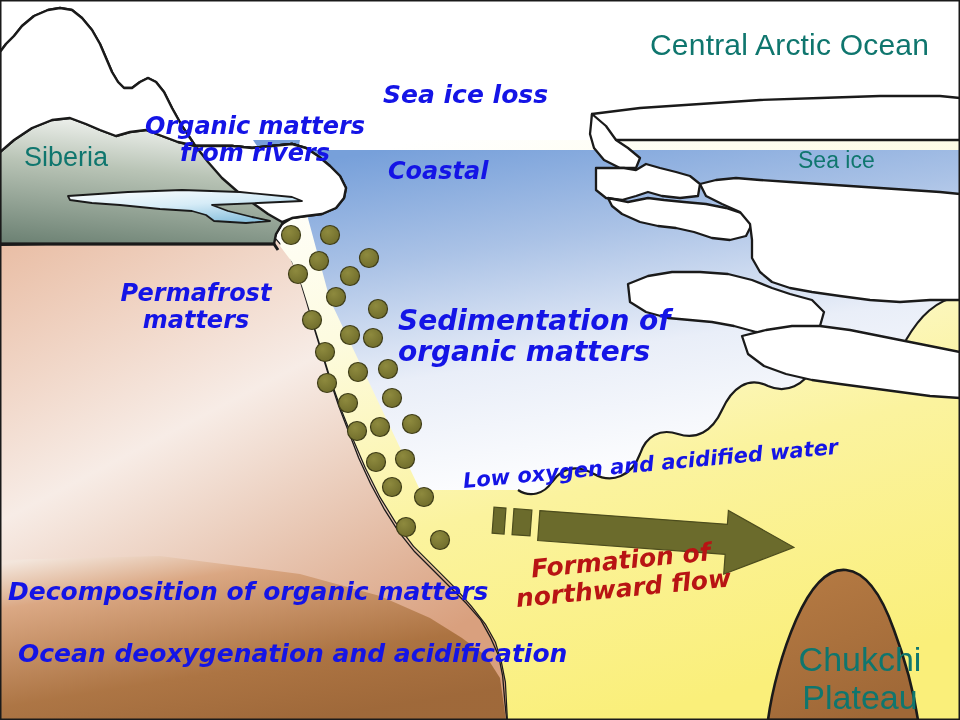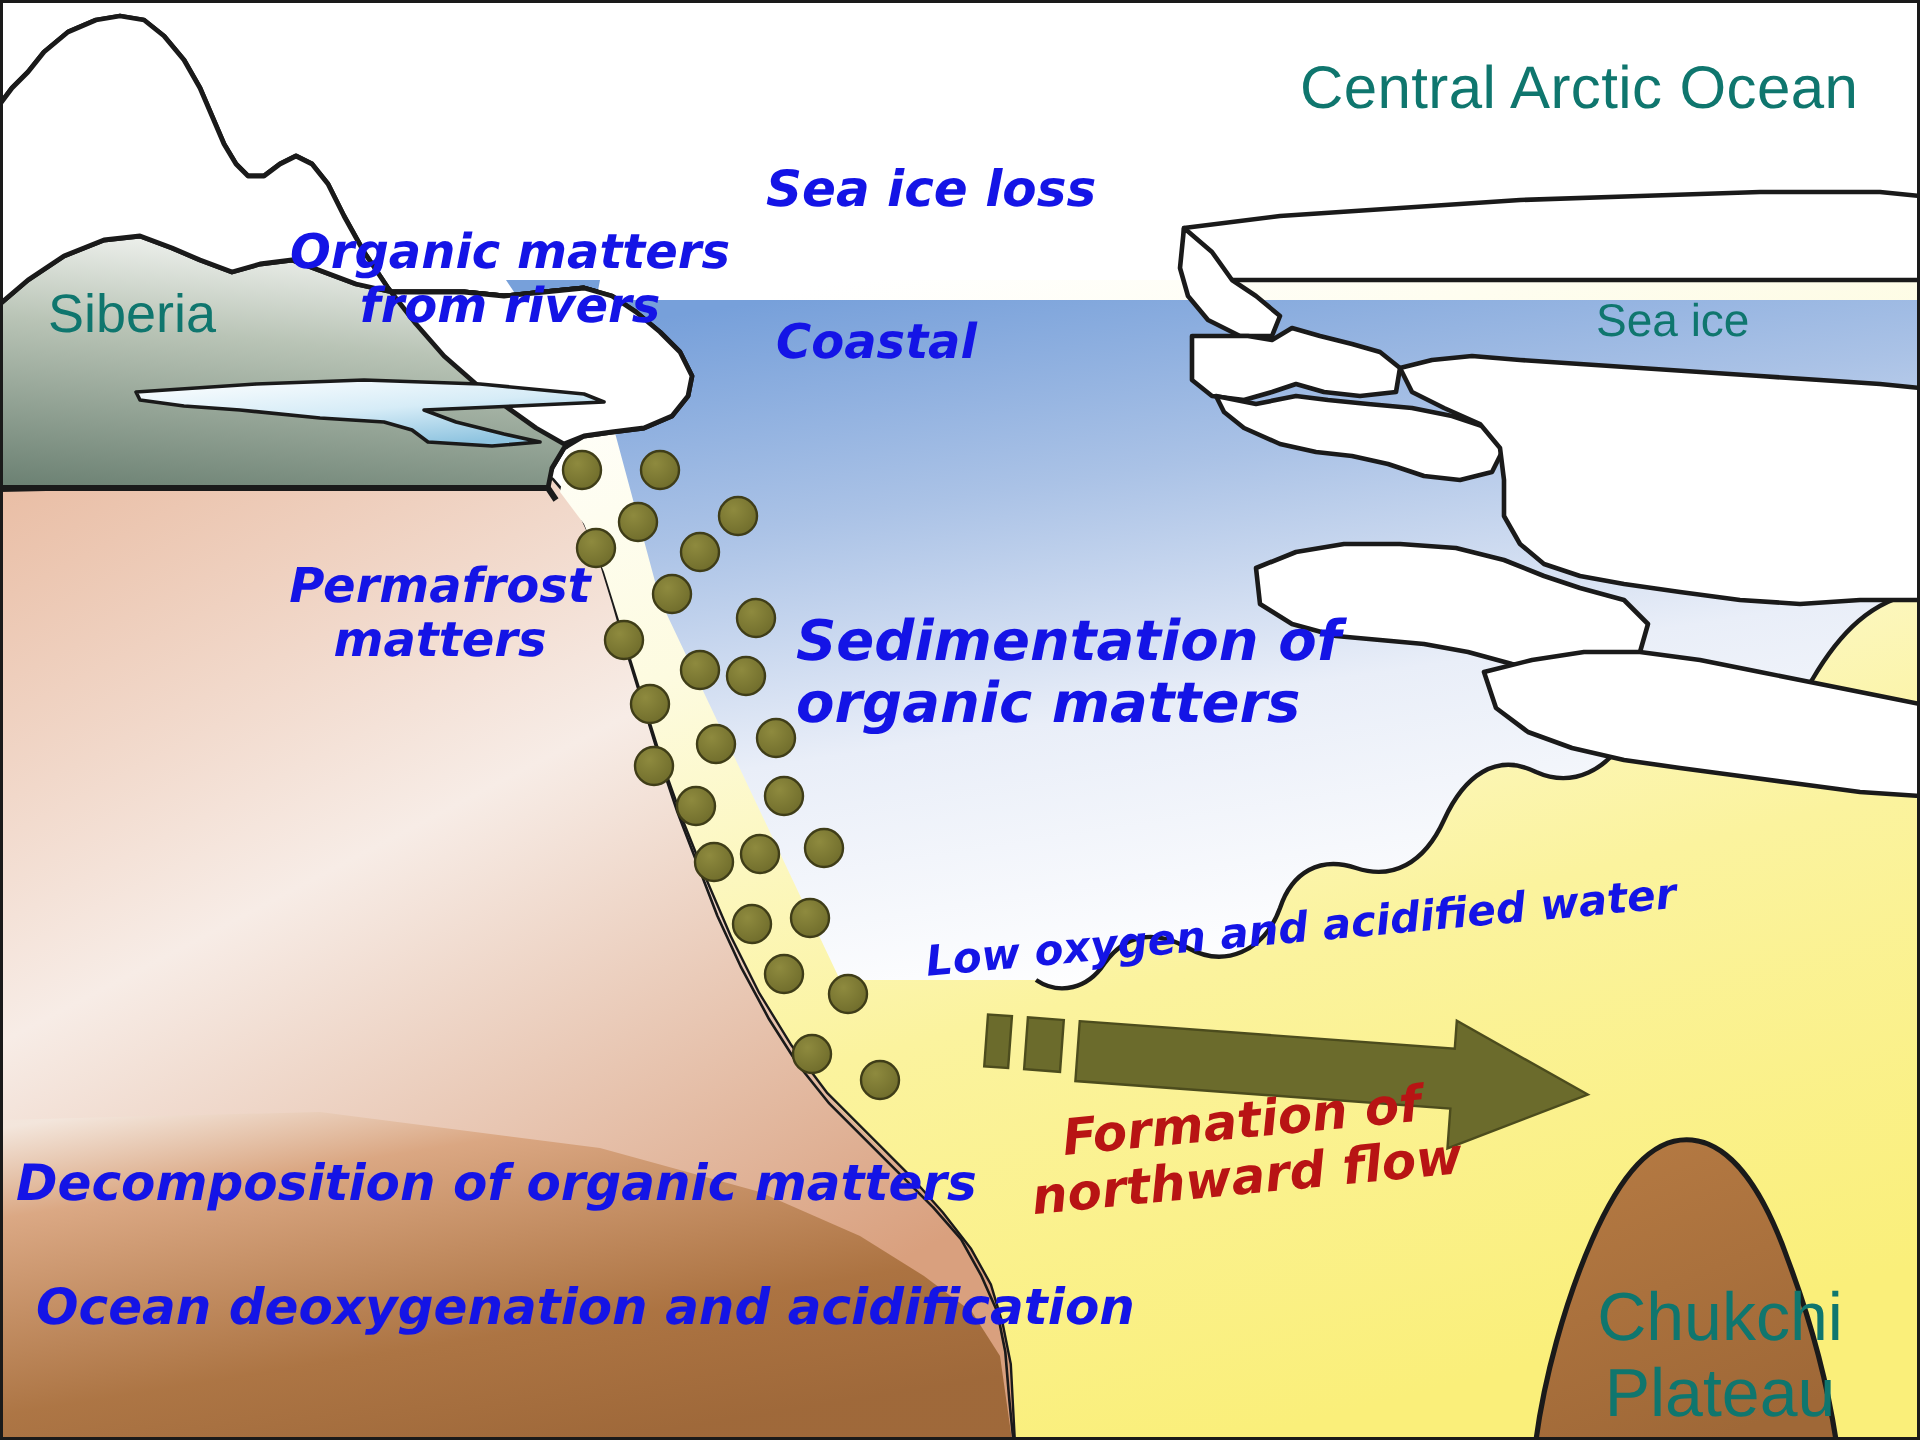--- a/index.html
+++ b/index.html
@@ -389,21 +389,21 @@
 
   <div class="lbl blue-italic c" style="left:145px;top:113px;font-size:24px;width:220px;">
     <span>Organic matters</span><br>
     <span>from rivers</span>
   </div>
 
   <div class="lbl blue-italic" style="left:370px;top:158px;font-size:24px;margin-left:18px;">
     <span>Coastal</span><br>
   </div>
 
-  <div class="lbl blue-italic c" style="left:116px;top:280px;font-size:24px;width:160px;margin-left:24px;">
+  <div class="lbl blue-italic c" style="left:116px;top:280px;font-size:24px;width:160px;">
     <span>Permafrost</span><br>
     <span>matters</span>
   </div>
 
   <div class="lbl blue-italic c" style="left:398px;top:305px;font-size:28px;width:240px;">
     <span>Sedimentation of</span><br>
     <span>organic matters</span>
   </div>
 
   <div class="lbl blue-italic" style="left:462px;top:470px;font-size:21px;transform:rotate(-5.2deg);transform-origin:left top;">Low oxygen and acidified water</div>

